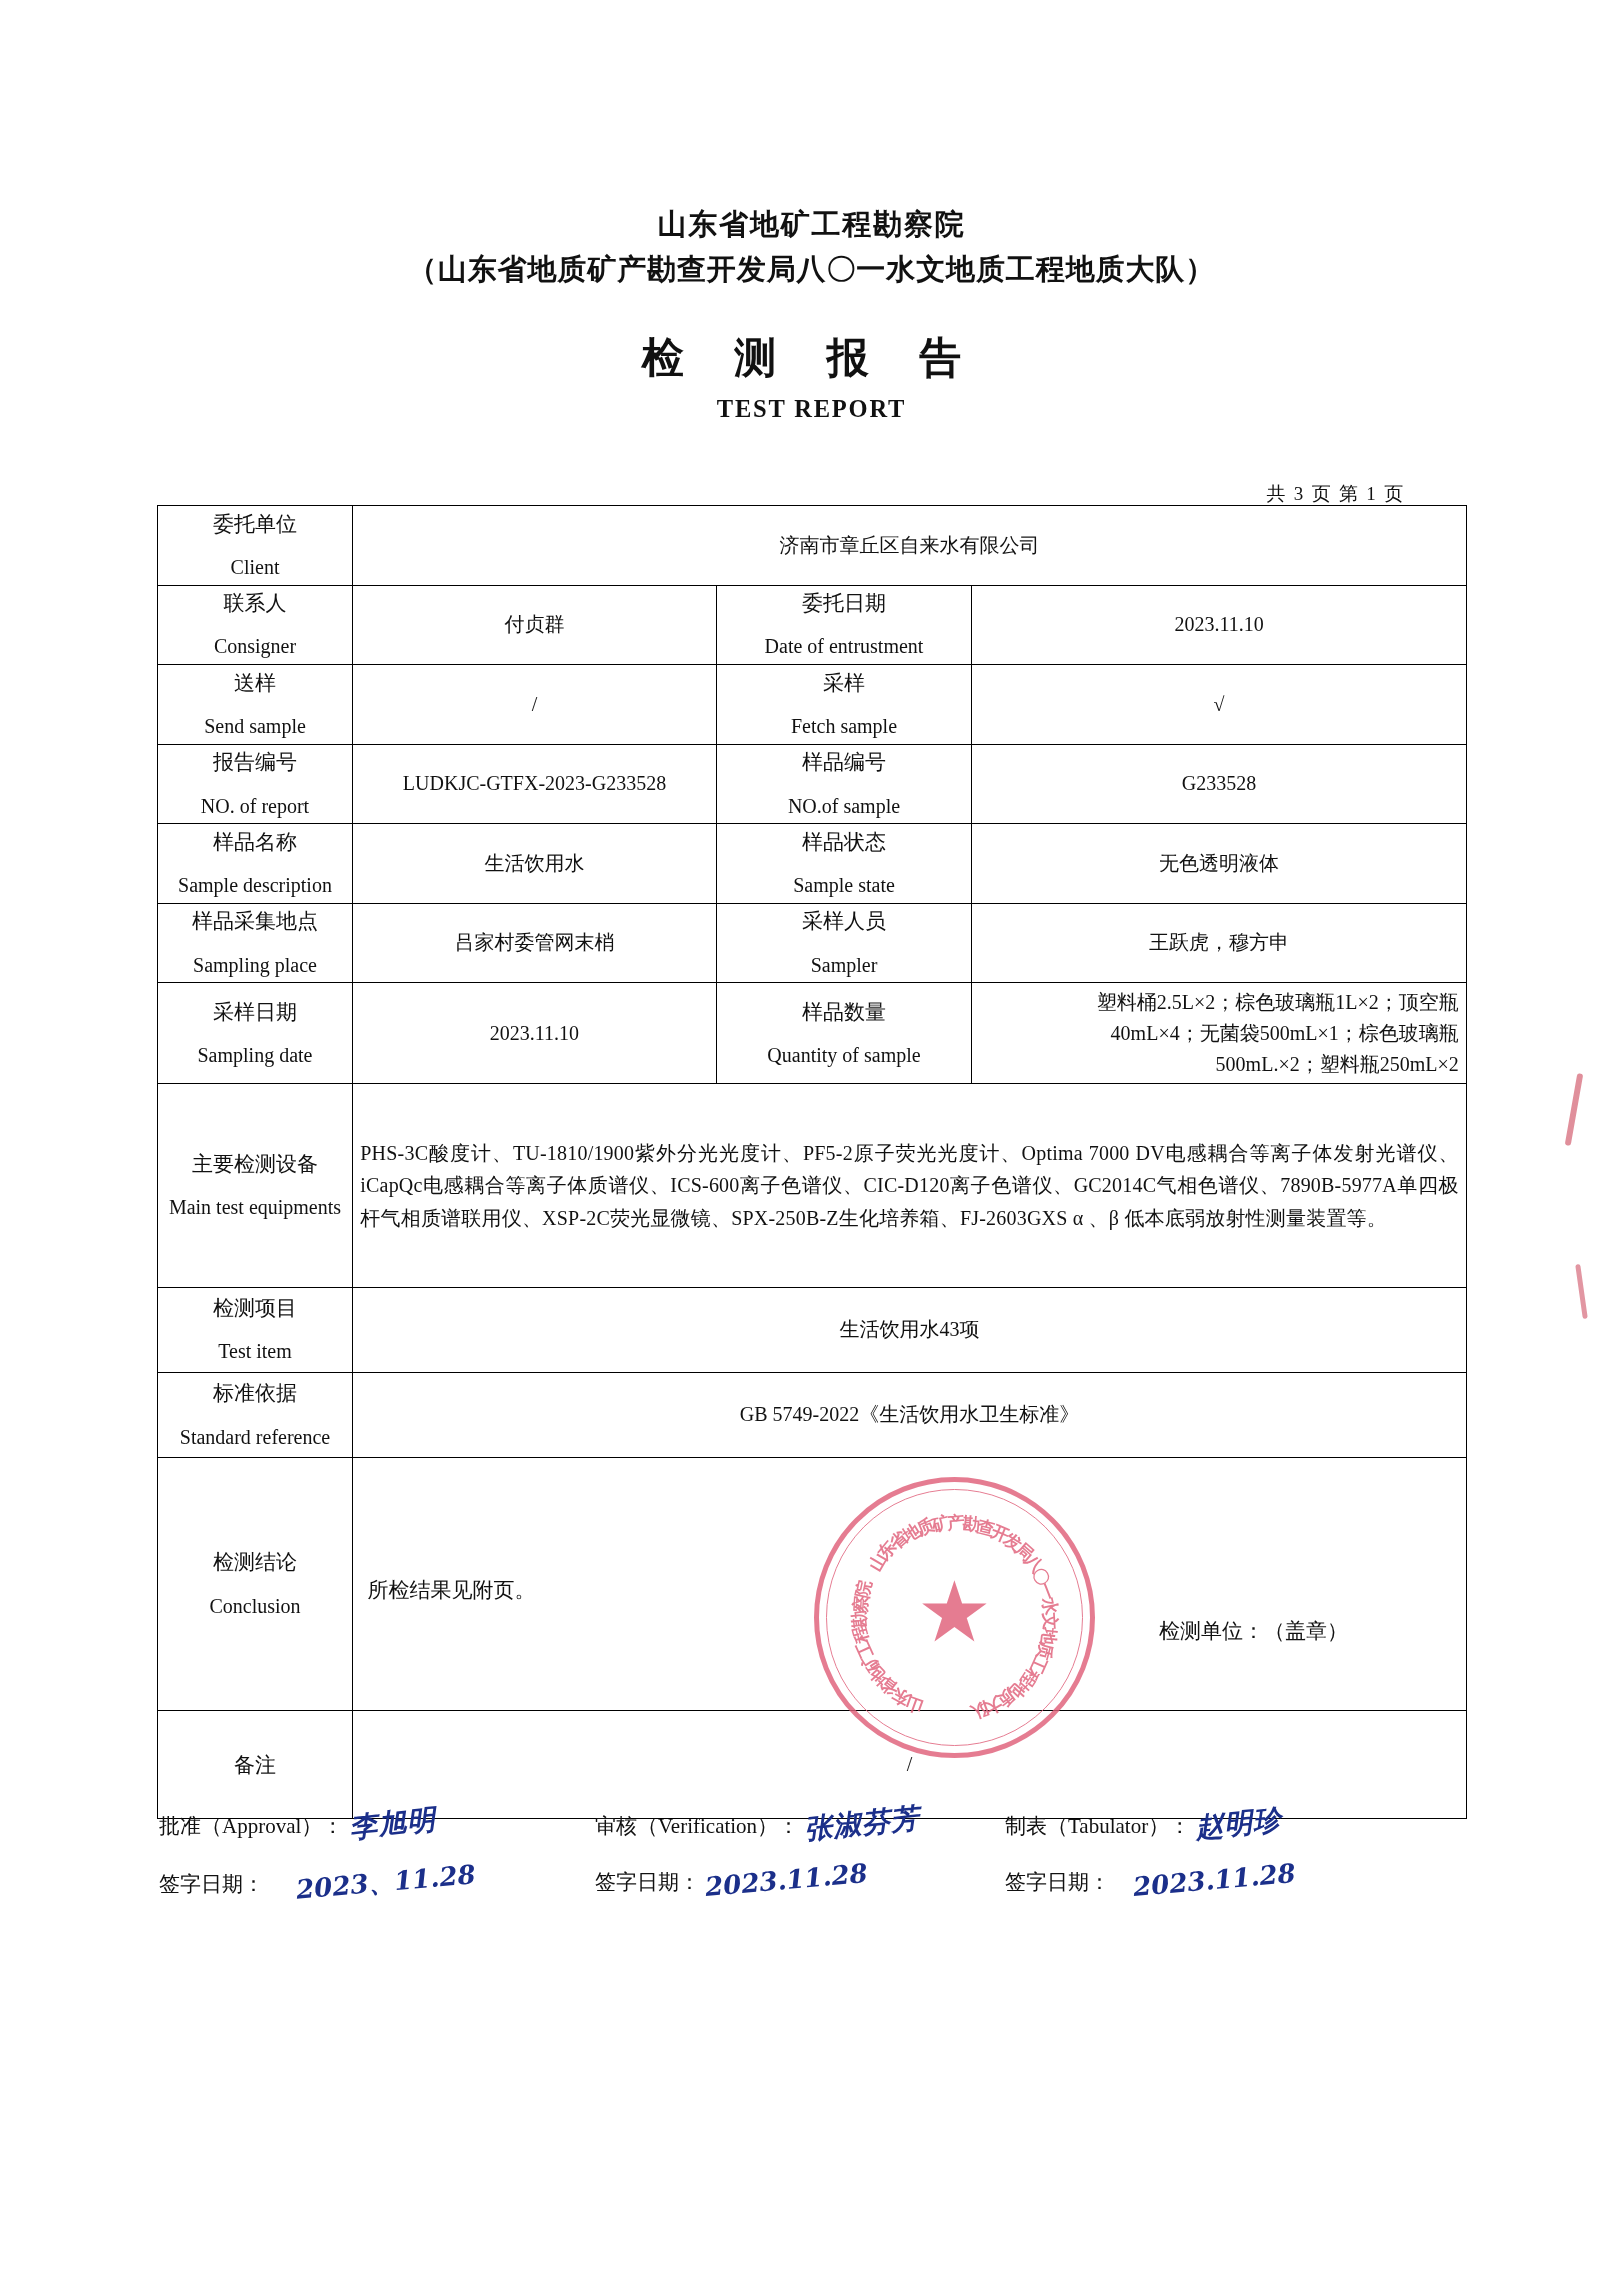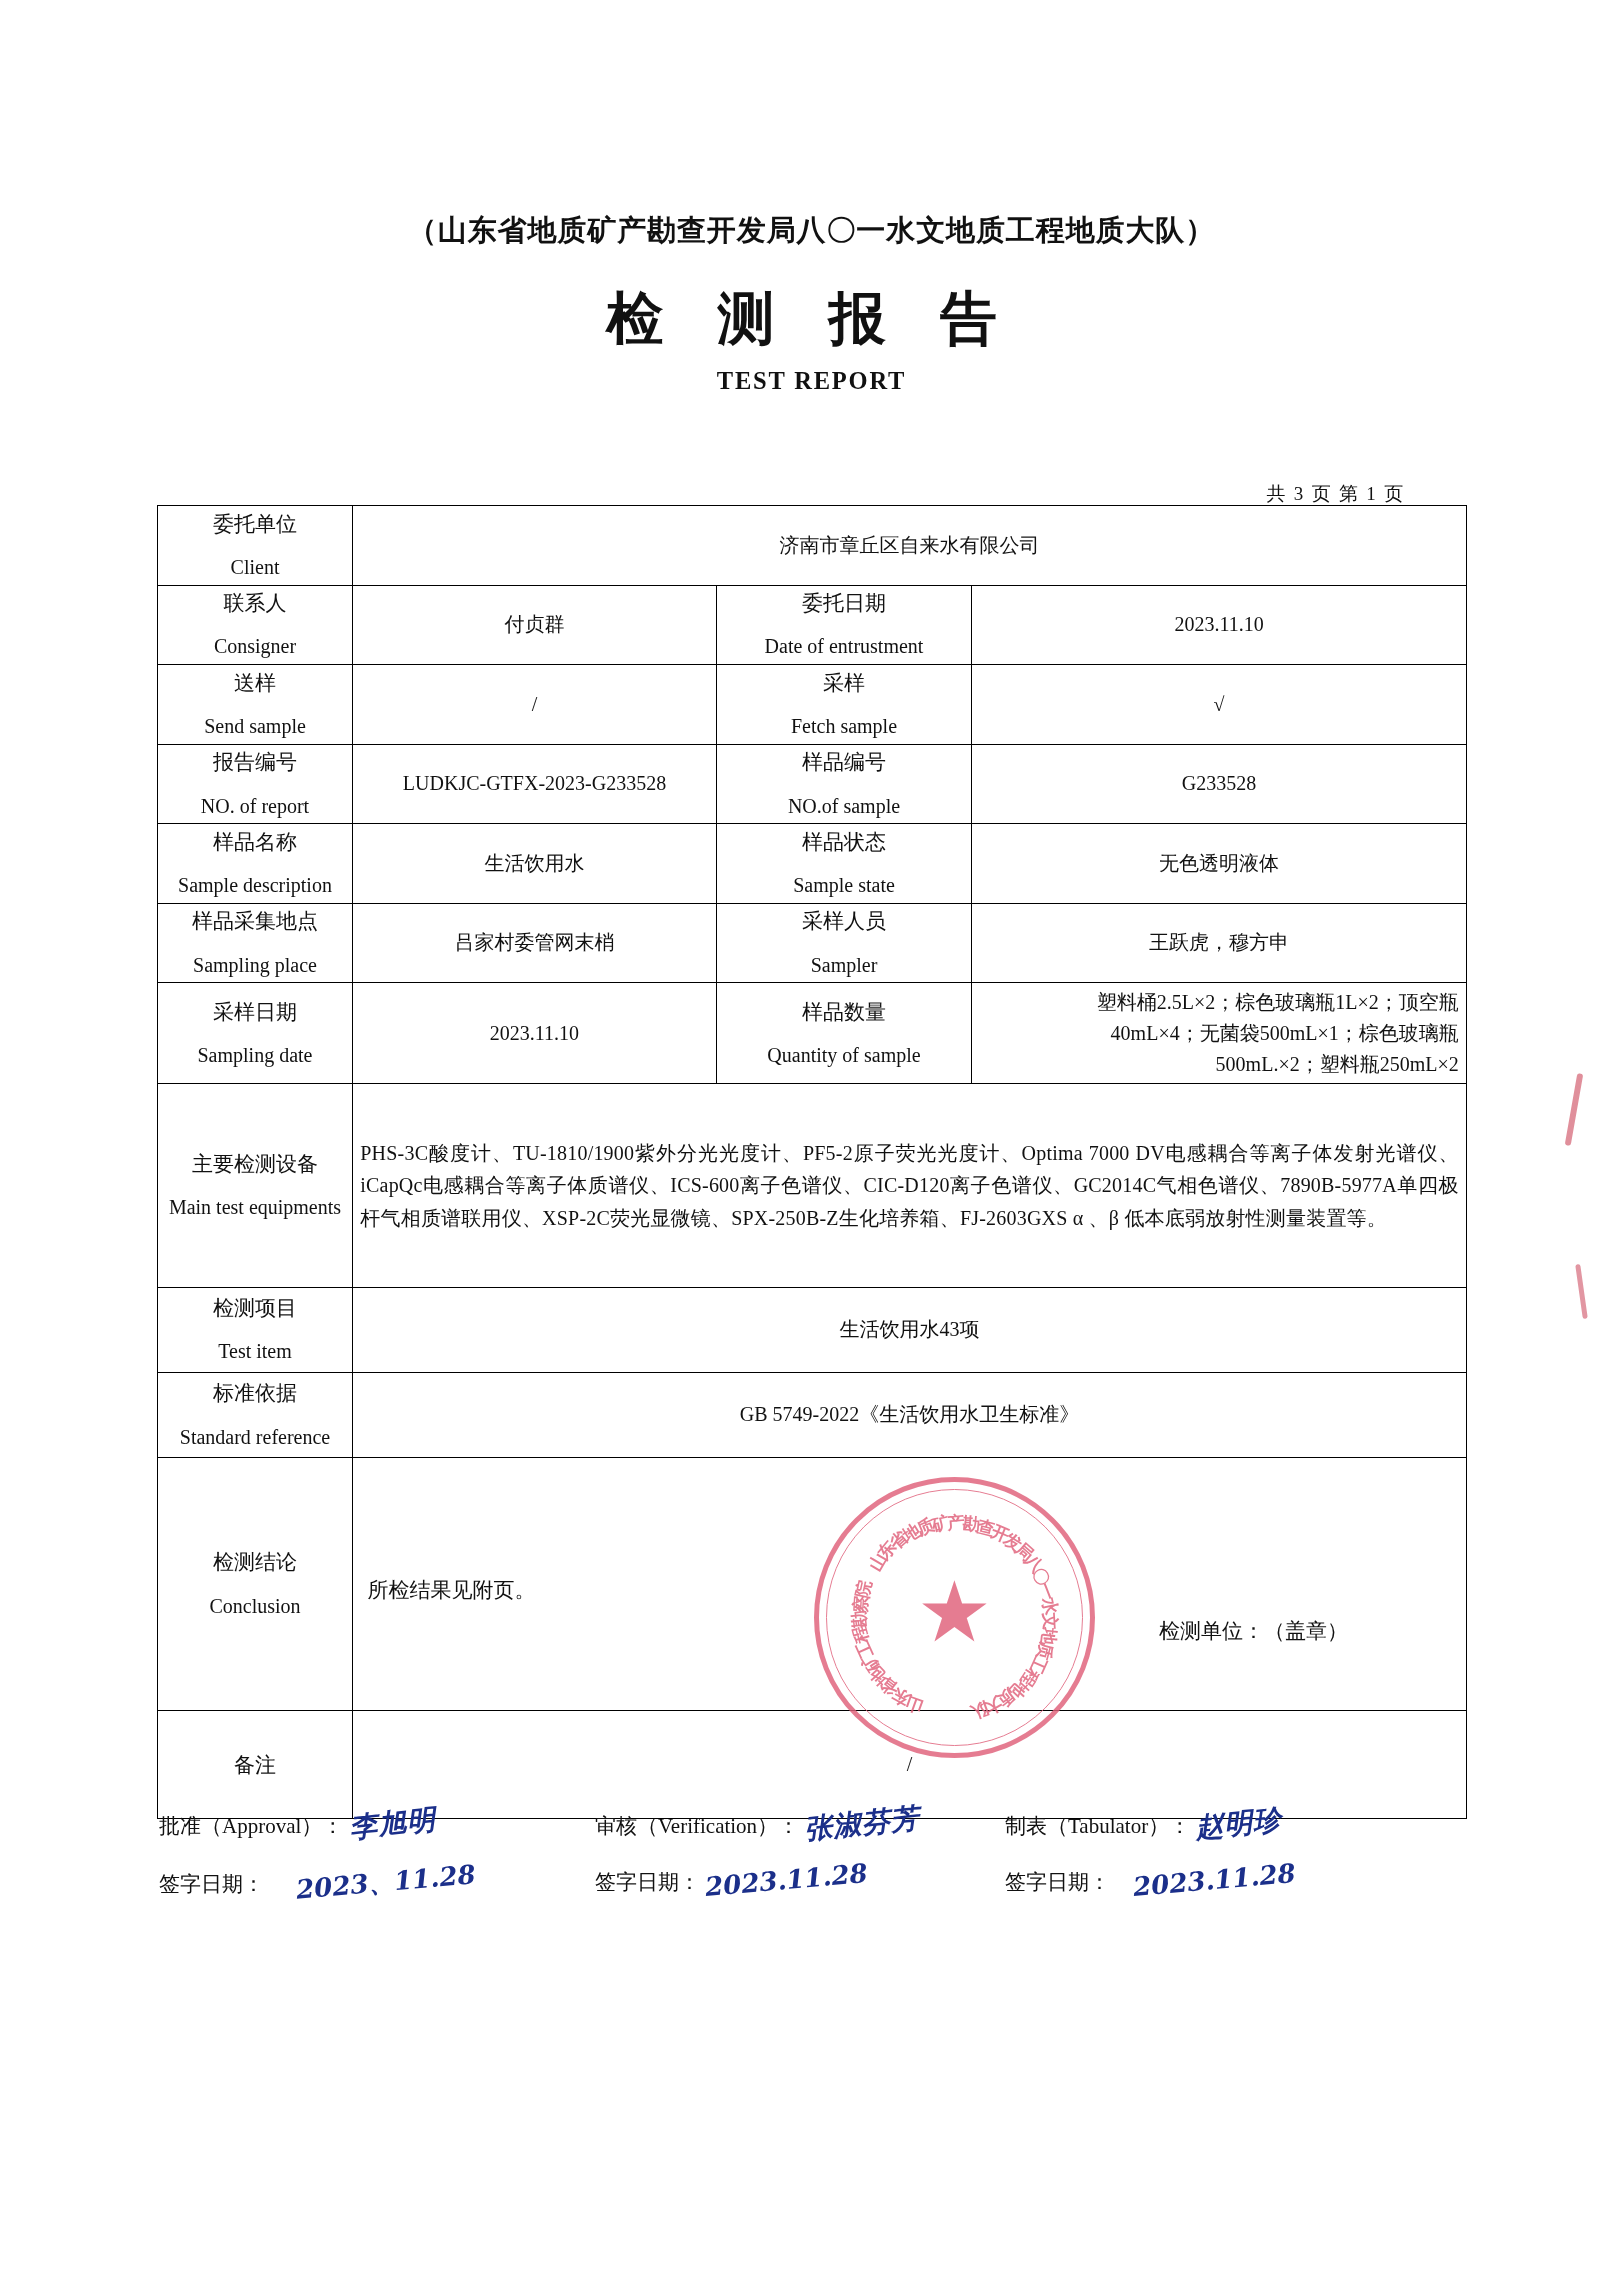--- a/index.html
+++ b/index.html
@@ -34,24 +34,24 @@
     line-height: 1.35;
   }
   .org-line2 {
     font-size: 29px;
     font-weight: bold;
     letter-spacing: 0.9px;
     line-height: 1.35;
     margin-top: 5.5px;
   }
   .title-cn {
-    font-size: 57px;
+    font-size: 42px;
     font-weight: bold;
     letter-spacing: 20px;
-    margin-top: 31px;
+    margin-top: 41px;
   }
   .title-en {
     font-size: 24.5px;
     font-weight: bold;
     letter-spacing: 1.8px;
     margin-top: 9px;
     font-family: "Liberation Serif", serif;
   }
   .page-count {
     position: absolute;
@@ -220,20 +220,21 @@
     opacity: .7;
     transform: rotate(-8deg);
   }
 </style>
 </head>
 <body>
 
 <div class="page">
 
   <div class="header">
+    <div class="org-line1">山东省地矿工程勘察院</div>
     <div class="org-line2">（山东省地质矿产勘查开发局八〇一水文地质工程地质大队）</div>
     <div class="title-cn">检 测 报 告</div>
     <div class="title-en">TEST  REPORT</div>
   </div>
 
   <div class="page-count">共 3 页 第 1 页</div>
 
   <table class="report">
     <colgroup>
       <col style="width:195px">

